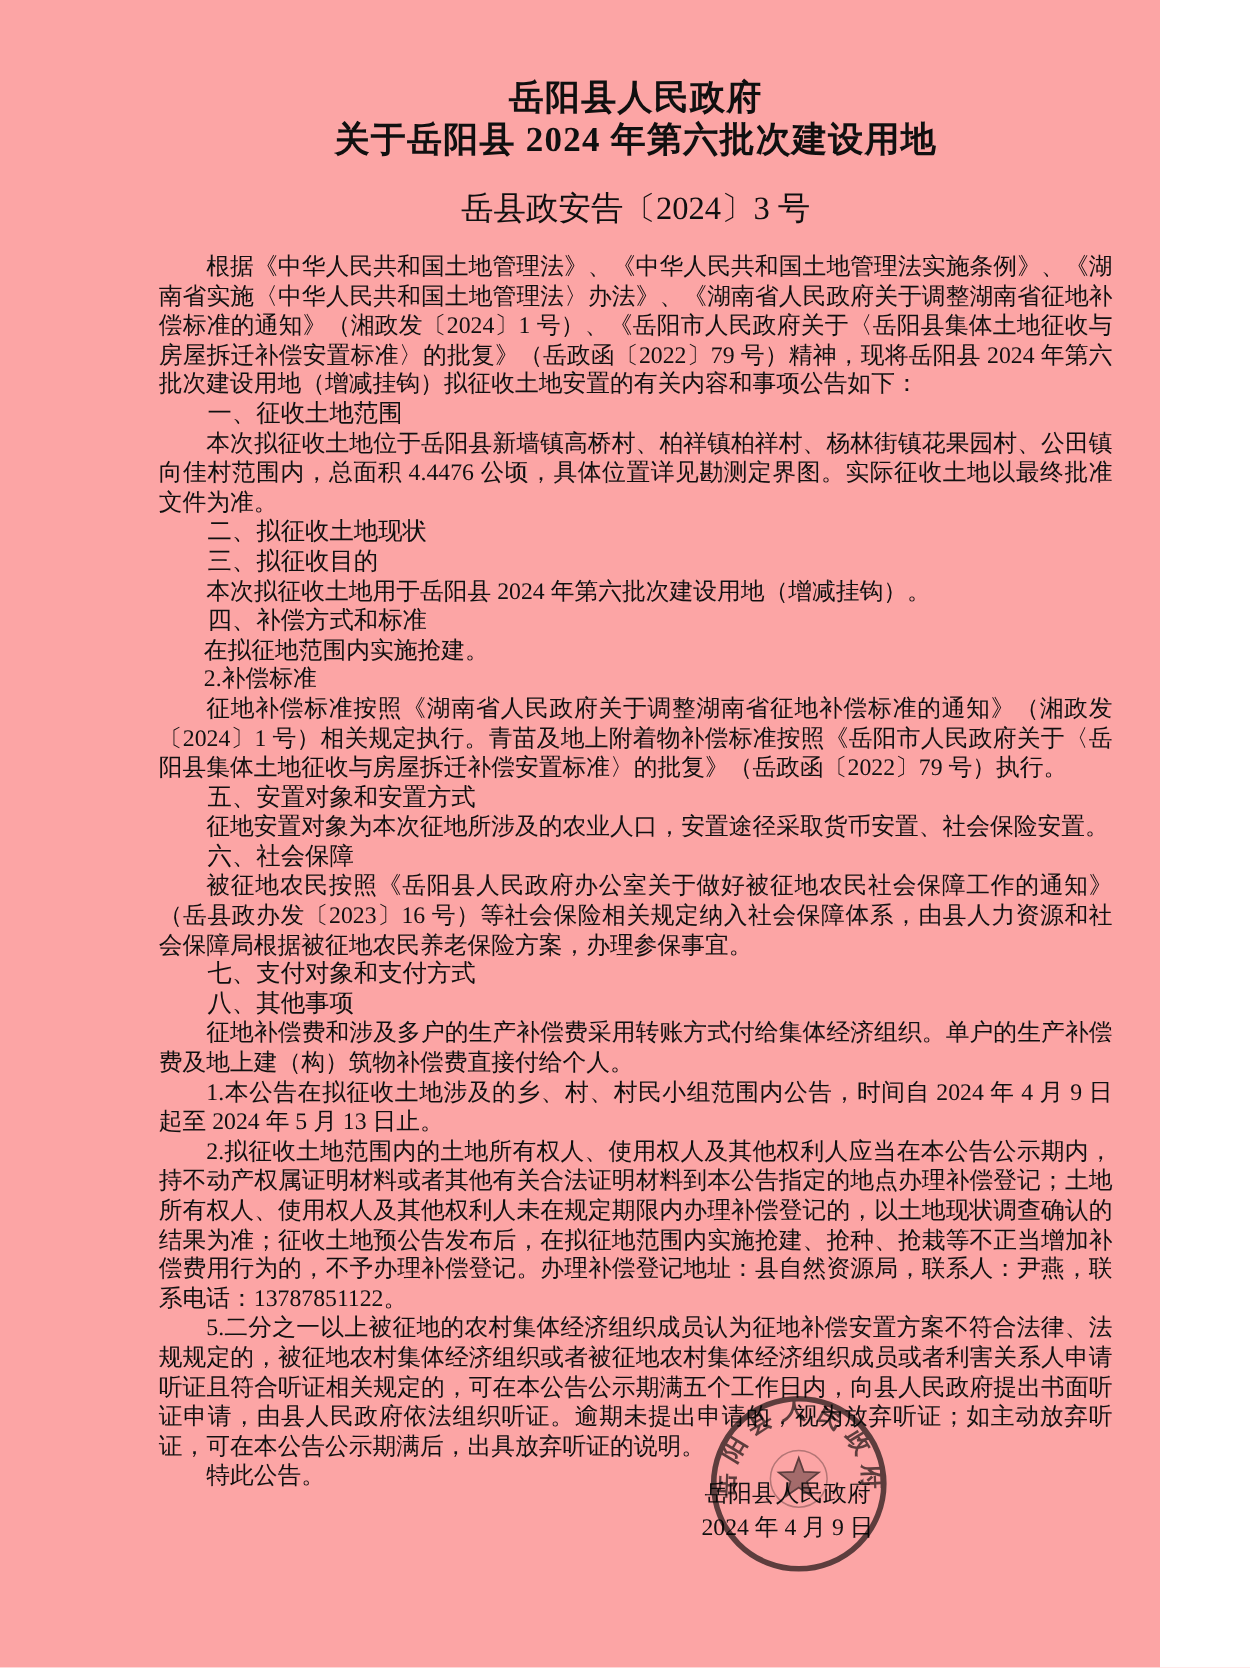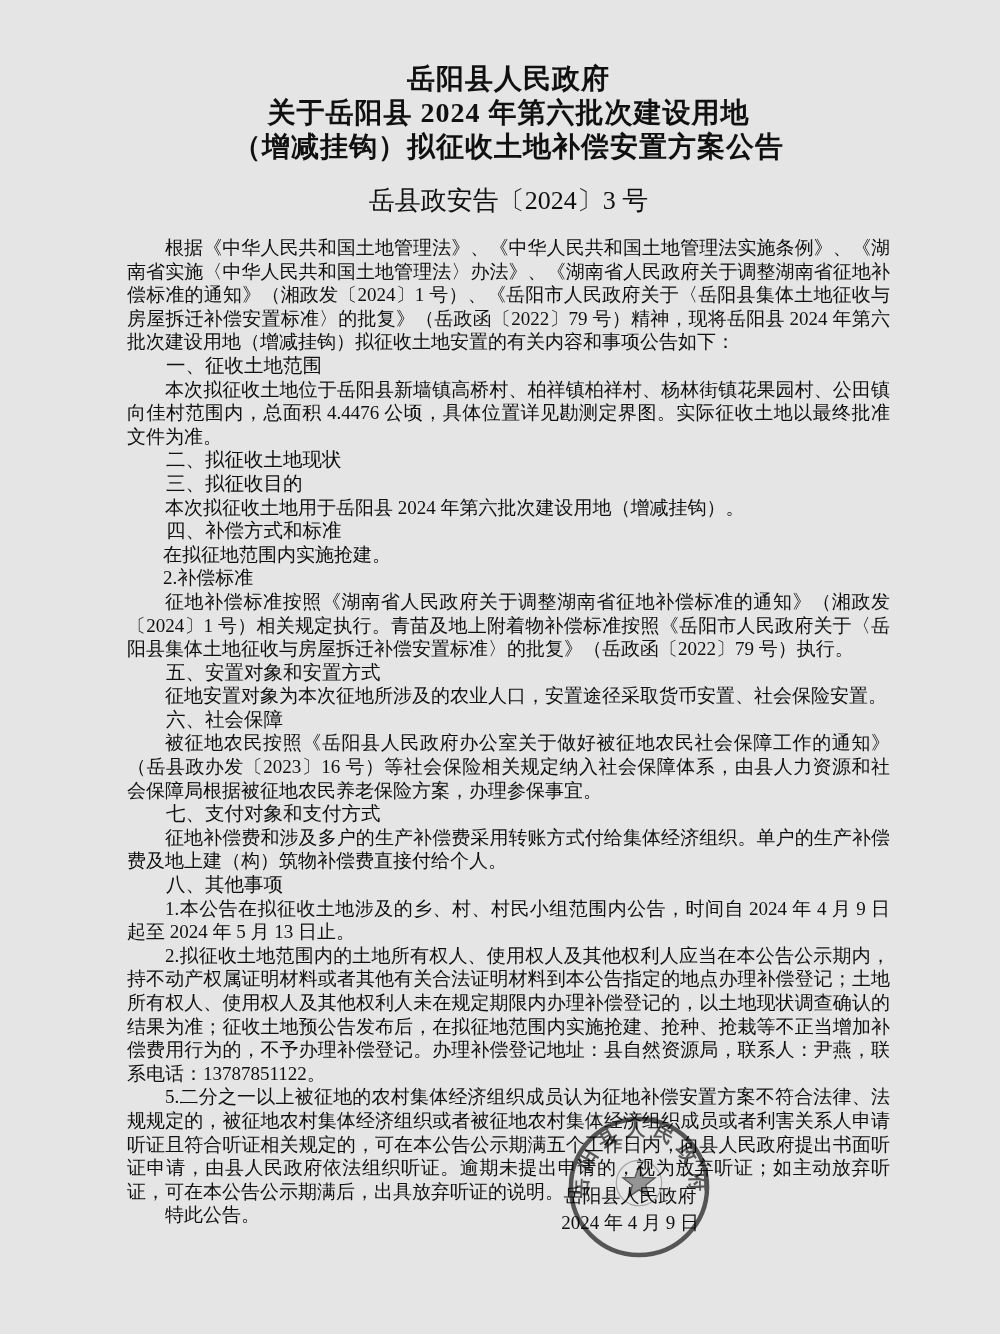--- a/index.html
+++ b/index.html
@@ -5,22 +5,22 @@
   html, body { margin: 0; padding: 0; }
   body {
     width: 1000px; height: 1334px;
     background: #ffffff;
     font-family: "Liberation Serif", "DejaVu Serif", serif;
     color: #101010;
     -webkit-font-smoothing: antialiased;
   }
   .page {
     position: relative;
-    width: 1000px; height: 1334px;
-    background: #e5e5e5;
+    width: 928px; height: 1334px;
+    background: #fca5a5;
     overflow: hidden;
   }
   .content {
     position: absolute;
     left: 127px; top: 62px;
     width: 763px;
   }
   .title-block {
     text-align: center;
     font-weight: bold;
@@ -80,43 +80,42 @@
 </style>
 </head>
 <body>
 
 <div class="page">
 
   <div class="content">
     <header class="title-block">
       <div class="title-line">岳阳县人民政府</div>
       <div class="title-line">关于岳阳县 2024 年第六批次建设用地</div>
-      <div class="title-line">（增减挂钩）拟征收土地补偿安置方案公告</div>
     </header>
 
     <div class="doc-number">岳县政安告〔2024〕3 号</div>
 
     <main class="body-text">
         <p class="block para">根据《中华人民共和国土地管理法》、《中华人民共和国土地管理法实施条例》、《湖南省实施〈中华人民共和国土地管理法〉办法》、《湖南省人民政府关于调整湖南省征地补偿标准的通知》（湘政发〔2024〕1 号）、《岳阳市人民政府关于〈岳阳县集体土地征收与房屋拆迁补偿安置标准〉的批复》（岳政函〔2022〕79 号）精神，现将岳阳县 2024 年第六批次建设用地（增减挂钩）拟征收土地安置的有关内容和事项公告如下：</p>
         <p class="block heading">一、征收土地范围</p>
         <p class="block para">本次拟征收土地位于岳阳县新墙镇高桥村、柏祥镇柏祥村、杨林街镇花果园村、公田镇向佳村范围内，总面积 4.4476 公顷，具体位置详见勘测定界图。实际征收土地以最终批准文件为准。</p>
         <p class="block heading">二、拟征收土地现状</p>
         <p class="block heading">三、拟征收目的</p>
         <p class="block para">本次拟征收土地用于岳阳县 2024 年第六批次建设用地（增减挂钩）。</p>
         <p class="block heading">四、补偿方式和标准</p>
         <p class="block sub">在拟征地范围内实施抢建。</p>
         <p class="block sub">2.补偿标准</p>
         <p class="block para">征地补偿标准按照《湖南省人民政府关于调整湖南省征地补偿标准的通知》（湘政发〔2024〕1 号）相关规定执行。青苗及地上附着物补偿标准按照《岳阳市人民政府关于〈岳阳县集体土地征收与房屋拆迁补偿安置标准〉的批复》（岳政函〔2022〕79 号）执行。</p>
         <p class="block heading">五、安置对象和安置方式</p>
         <p class="block para">征地安置对象为本次征地所涉及的农业人口，安置途径采取货币安置、社会保险安置。</p>
         <p class="block heading">六、社会保障</p>
         <p class="block para">被征地农民按照《岳阳县人民政府办公室关于做好被征地农民社会保障工作的通知》（岳县政办发〔2023〕16 号）等社会保险相关规定纳入社会保障体系，由县人力资源和社会保障局根据被征地农民养老保险方案，办理参保事宜。</p>
         <p class="block heading">七、支付对象和支付方式</p>
+        <p class="block heading">八、其他事项</p>
         <p class="block para">征地补偿费和涉及多户的生产补偿费采用转账方式付给集体经济组织。单户的生产补偿费及地上建（构）筑物补偿费直接付给个人。</p>
-        <p class="block heading">八、其他事项</p>
         <p class="block para">1.本公告在拟征收土地涉及的乡、村、村民小组范围内公告，时间自 2024 年 4 月 9 日起至 2024 年 5 月 13 日止。</p>
         <p class="block para">2.拟征收土地范围内的土地所有权人、使用权人及其他权利人应当在本公告公示期内，持不动产权属证明材料或者其他有关合法证明材料到本公告指定的地点办理补偿登记；土地所有权人、使用权人及其他权利人未在规定期限内办理补偿登记的，以土地现状调查确认的结果为准；征收土地预公告发布后，在拟征地范围内实施抢建、抢种、抢栽等不正当增加补偿费用行为的，不予办理补偿登记。办理补偿登记地址：县自然资源局，联系人：尹燕，联系电话：13787851122。</p>
         <p class="block para">5.二分之一以上被征地的农村集体经济组织成员认为征地补偿安置方案不符合法律、法规规定的，被征地农村集体经济组织或者被征地农村集体经济组织成员或者利害关系人申请听证且符合听证相关规定的，可在本公告公示期满五个工作日内，向县人民政府提出书面听证申请，由县人民政府依法组织听证。逾期未提出申请的，视为放弃听证；如主动放弃听证，可在本公告公示期满后，出具放弃听证的说明。</p>
         <p class="block para">特此公告。</p>
       </main>
   </div>
 
   <div class="signature">
     <div>岳阳县人民政府</div>
     <div>2024 年 4 月 9 日</div>

